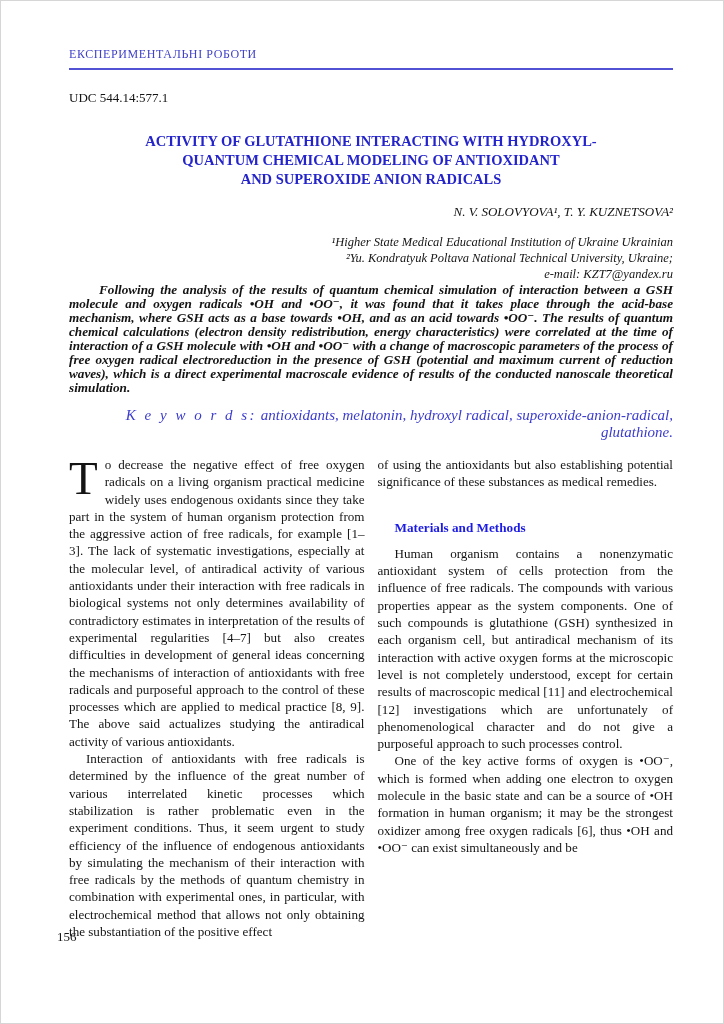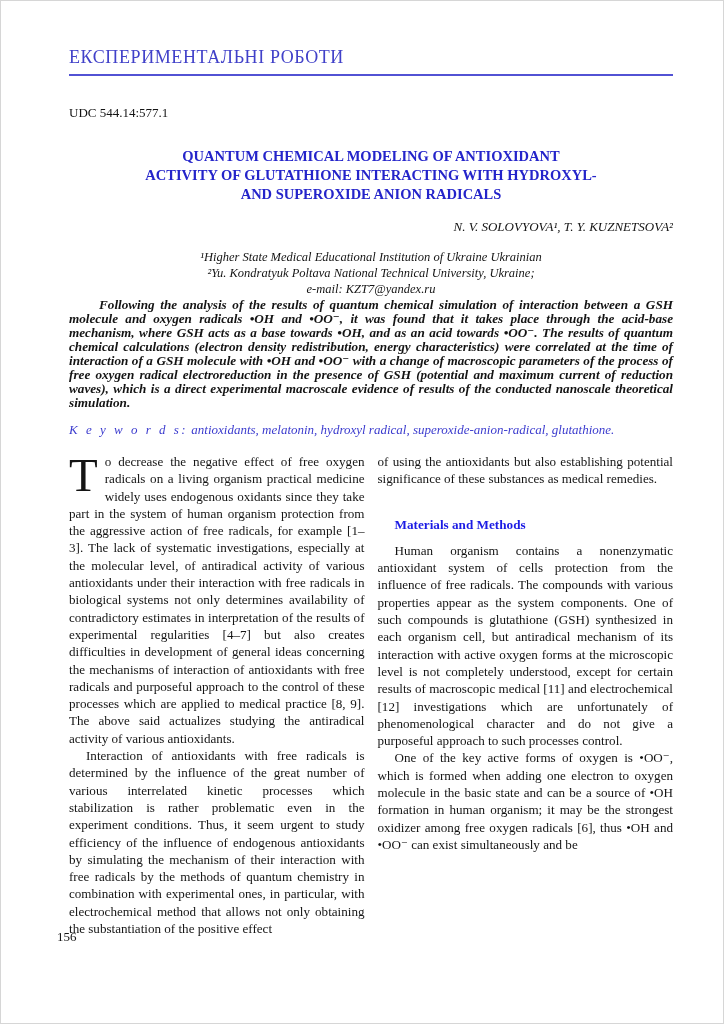--- a/index.html
+++ b/index.html
@@ -11,70 +11,71 @@
     border:1px solid #d6d6d6;
     box-sizing:border-box;
     font-family:"Liberation Serif","DejaVu Serif",serif;
     color:#141414;
     overflow:hidden;
   }
   .inner { padding:46px 50px 0 68px; }
 
   .running-head {
     color:#4141c9;
-    font-size:18px;
+    font-size:12px;
     letter-spacing:0.6px;
   }
   .header-divider {
     margin-top:6px;
     border:none;
     border-top:2px solid #5252d4;
   }
 
-  .udc { margin-top:29px; font-size:13px; }
+  .udc { margin-top:20px; font-size:13px; }
 
   .title {
     margin-top:26px;
     text-align:center;
     color:#2424ca;
     font-weight:bold;
     font-size:14.5px;
     line-height:19px;
   }
 
   .authors {
     margin-top:15px;
     text-align:right;
     font-style:italic;
     font-size:13px;
   }
 
   .affiliations {
     margin-top:14px;
-    text-align:center;
+    text-align:right;
     font-style:italic;
     font-size:12.5px;
     line-height:16px;
   }
 
   .abstract {
     margin-top:1px;
     font-style:italic;
     font-size:13.2px;
     line-height:14px;
     text-align:justify;
     text-indent:30px;
     font-weight:bold;
   }
 
   .keywords {
     margin-top:12px;
     font-style:italic;
-    font-size:13px;
+    font-size:15px;
     color:#3b3bce;
+    text-align:right;
   }
   .keywords .kw-label { letter-spacing:2.5px; }
 
   .columns {
     margin-top:15px;
     display:flex;
     gap:13px;
     font-size:13.1px;
     line-height:17.3px;
     text-align:justify;
@@ -112,22 +113,22 @@
 
 <div class="page">
   <div class="inner">
 
     <div class="running-head">ЕКСПЕРИМЕНТАЛЬНІ РОБОТИ</div>
     <hr class="header-divider">
 
     <div class="udc">UDC 544.14:577.1</div>
 
     <div class="title">
+      <div>ACTIVITY OF GLUTATHIONE INTERACTING WITH HYDROXYL-</div>
       <div>QUANTUM CHEMICAL MODELING OF ANTIOXIDANT</div>
-      <div>ACTIVITY OF GLUTATHIONE INTERACTING WITH HYDROXYL-</div>
       <div>AND SUPEROXIDE ANION RADICALS</div>
     </div>
 
     <div class="authors">N. V. SOLOVYOVA¹, T. Y. KUZNETSOVA²</div>
 
     <div class="affiliations">
       <div>¹Higher State Medical Educational Institution of Ukraine Ukrainian</div>
       <div>²Yu. Kondratyuk Poltava National Technical University, Ukraine;</div>
       <div>e-mail: KZT7@yandex.ru</div>
     </div>

